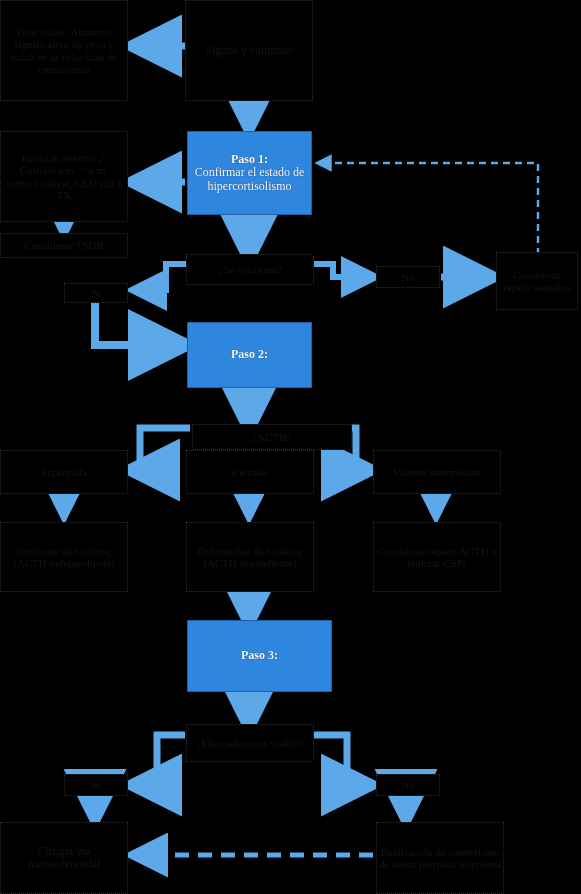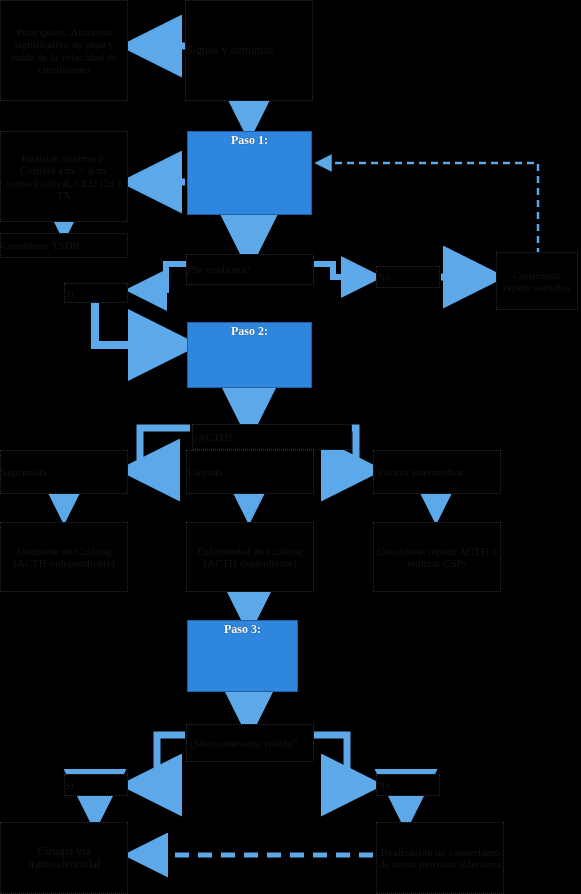--- a/index.html
+++ b/index.html
@@ -1,21 +1,21 @@
 <!DOCTYPE html>
 <html><head>
 <meta charset="utf-8">
 <style>
   html,body{margin:0;padding:0;background:#000;}
   body{width:581px;height:894px;position:relative;overflow:hidden;
        font-family:"Liberation Serif","DejaVu Serif",serif;color:#1a1a1a;}
   #canvas{position:absolute;left:0;top:0;width:581px;height:894px;}
 
   .node{position:absolute;box-sizing:border-box;display:flex;align-items:center;
-        text-align:center;line-height:1.12;}
+        justify-content:center;text-align:center;line-height:1.12;}
   .dark{border:1px dotted #2a2a2a;color:#141414;background:#000;}
   .step{background:#2E86DE;border:1px solid #1f5fa8;color:#ffffff;font-weight:bold;
         text-shadow:0 0 1px #0a2a4d;}
   .step b{display:block;font-weight:bold;}
   .step .rest{font-weight:normal;}
   .s11{font-size:11px;}
   .s12{font-size:12px;}
 
   svg#wires{position:absolute;left:0;top:0;width:581px;height:894px;pointer-events:none;}
 </style>
@@ -87,20 +87,21 @@
   <div class="node dark s11" style="left:0px;top:0px;width:128px;height:101px;padding:3px;">
     <span>Principales: Aumento significativo de peso y caída de la velocidad de crecimiento</span>
   </div>
 
   <div class="node dark s12" style="left:185px;top:0px;width:128px;height:101px;">
     <span>Signos y síntomas</span>
   </div>
 
   <div class="node step s12" style="left:187px;top:131px;width:125px;height:84px;flex-direction:column;padding:2px;">
     <b>Paso 1:</b>
+    <span class="rest">Confirmar el estado de hipercortisolismo</span>
   </div>
 
   <div class="node dark s11" style="left:0px;top:131px;width:128px;height:91px;padding:2px;">
     <span>Realizar mínimo 2: Cortisol a.m. &gt; p.m, cortisol salival, CLU (24 h TX</span>
   </div>
 
   <div class="node dark s11" style="left:0px;top:233px;width:128px;height:25px;">
     <span>Considerar TSDB</span>
   </div>
 
@@ -145,21 +146,21 @@
   </div>
 
   <div class="node dark s11" style="left:186px;top:522px;width:128px;height:70px;padding:2px;">
     <span>Enfermedad de Cushing (ACTH dependiente)</span>
   </div>
 
   <div class="node dark s11" style="left:373px;top:522px;width:128px;height:70px;padding:2px;">
     <span>Considerar repetir ACTH o realizar CSPs</span>
   </div>
 
-  <div class="node step s12" style="left:187px;top:620px;width:111px;height:72px;flex-direction:column;padding:2px;">
+  <div class="node step s12" style="left:187px;top:620px;width:145px;height:72px;flex-direction:column;padding:2px;">
     <b>Paso 3:</b>
   </div>
 
   <div class="node dark s11" style="left:186px;top:724px;width:128px;height:38px;padding:2px;">
     <span>¿Microadenoma visible?</span>
   </div>
 
   <div class="node dark s11" style="left:64px;top:774px;width:64px;height:22px;">
     <span>Sí</span>
   </div>

